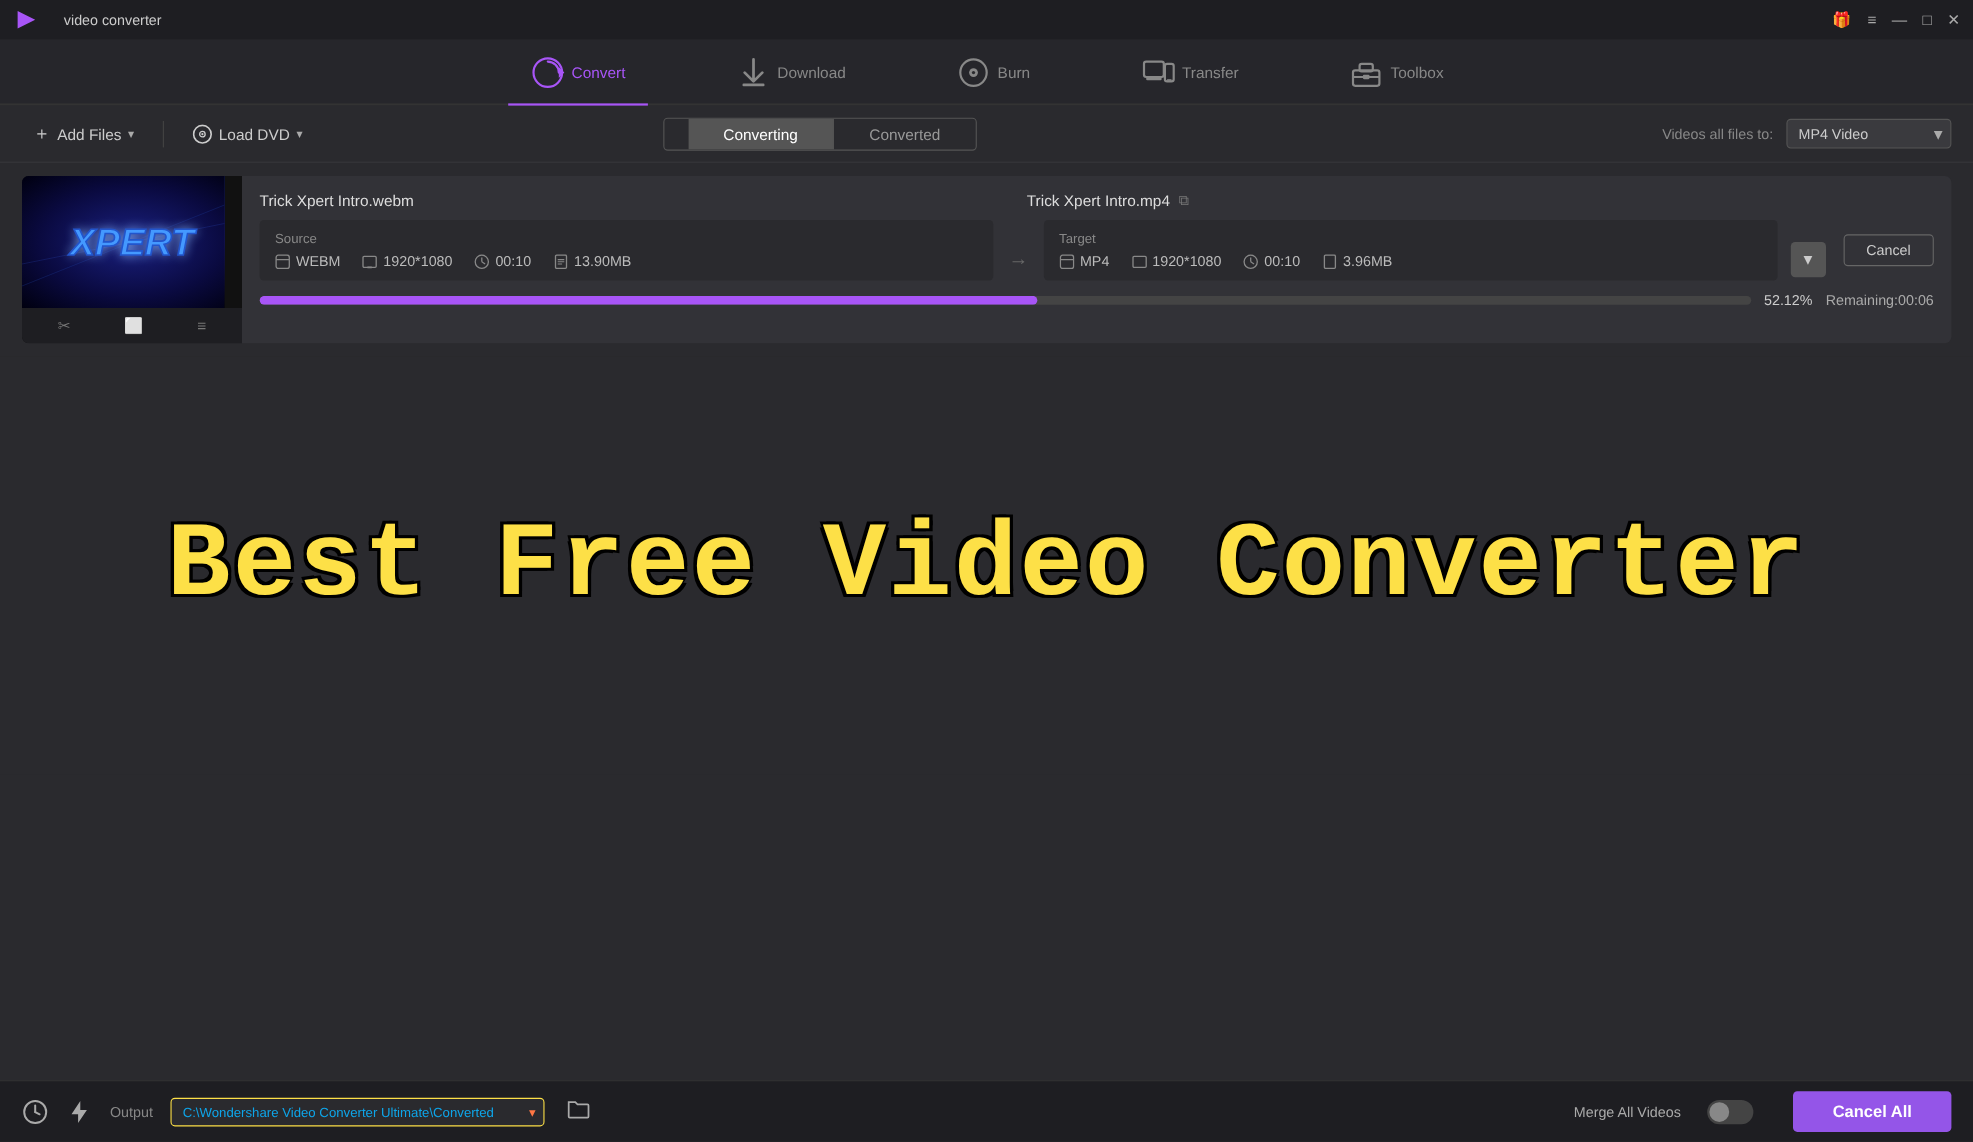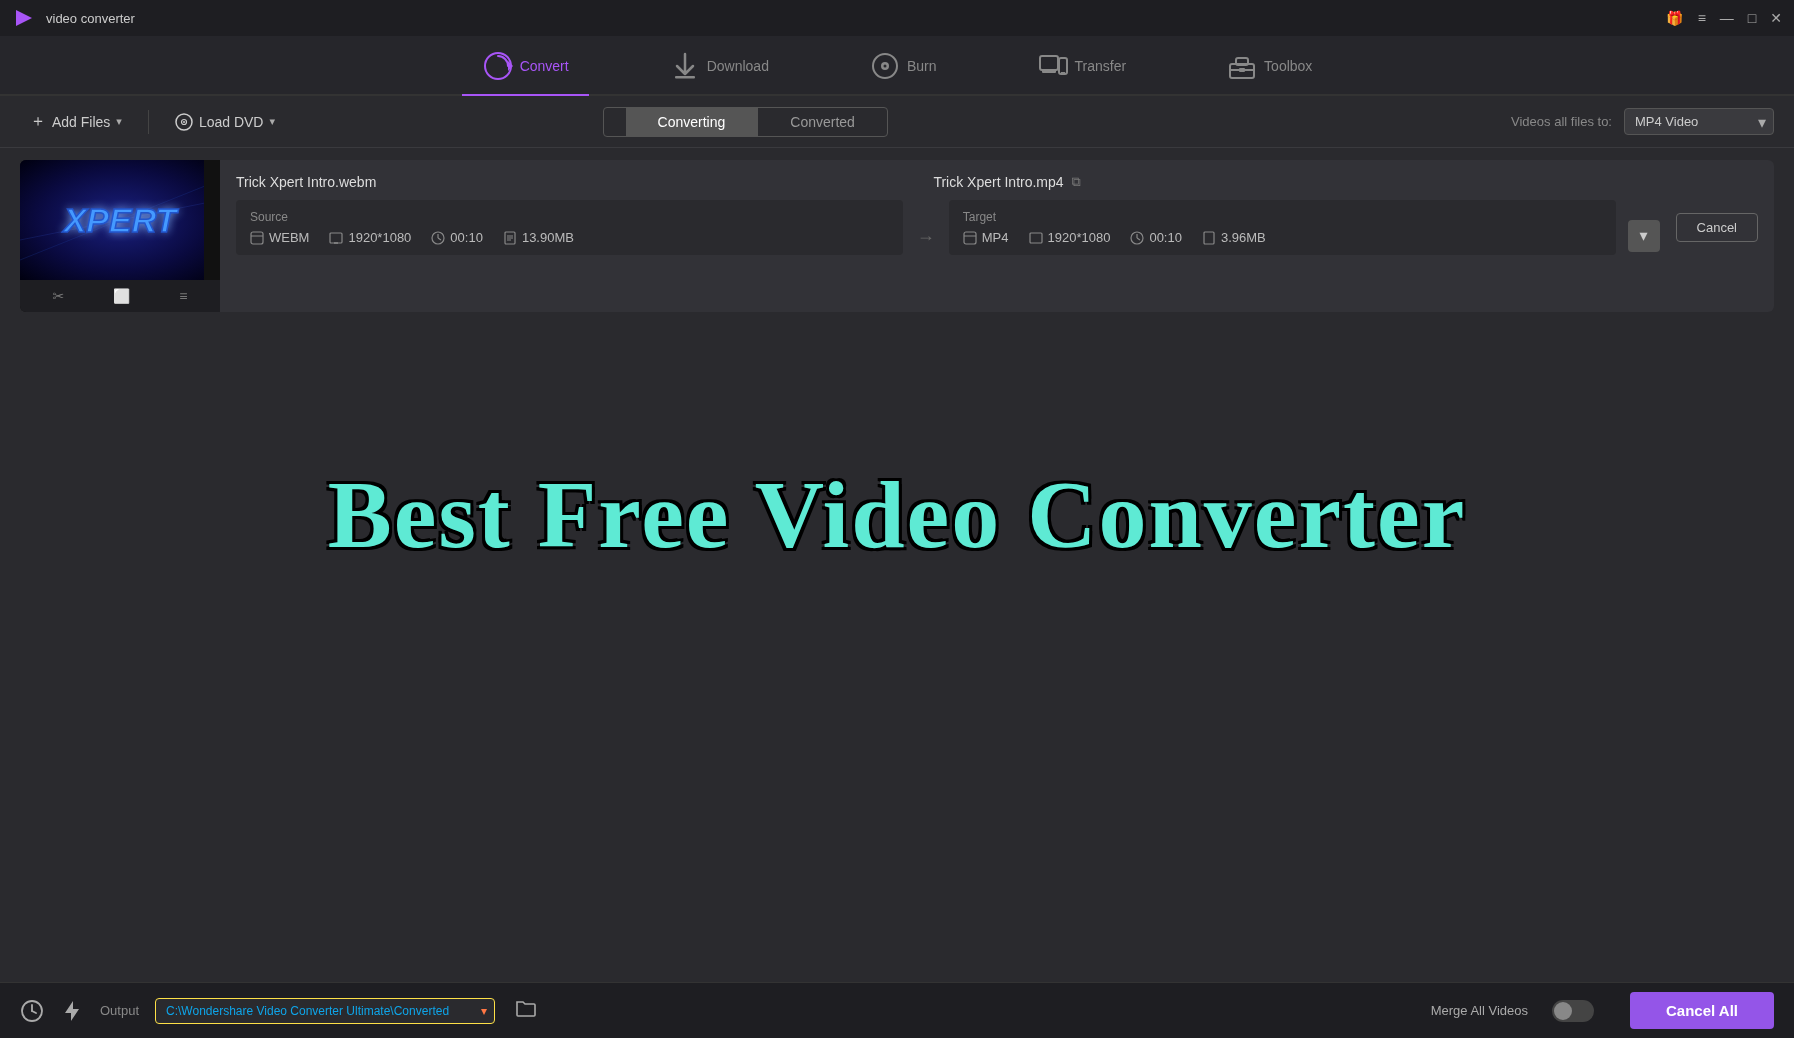--- a/index.html
+++ b/index.html
@@ -18,21 +18,21 @@
       display: flex;
       align-items: center;
       justify-content: space-between;
       background: #1e1e22;
       height: 36px;
       padding: 0 12px;
     }
     #title-bar-left {
       display: flex;
       align-items: center;
-      gap: 12px;
+      gap: 24px;
     }
     #app-title {
       color: #ccc;
       font-size: 13px;
     }
     #title-bar-controls {
       display: flex;
       align-items: center;
       gap: 14px;
     }
@@ -304,23 +304,23 @@
       flex: 1;
       display: flex;
       align-items: center;
       justify-content: center;
       background: #2a2a2e;
       min-height: 380px;
     }
     #big-text {
       font-size: 96px;
       font-weight: 900;
-      color: #5eead4;
+      color: #fde047;
       text-shadow: -3px -3px 0 #000, 3px -3px 0 #000, -3px 3px 0 #000, 3px 3px 0 #000;
-      font-family: Liberation Serif, serif;
+      font-family: Liberation Mono, monospace;
       text-align: center;
       letter-spacing: 2px;
     }
 
     
     #footer {
       position: absolute;
       bottom: 0;
       left: 0; right: 0;
       height: 56px;
@@ -614,20 +614,27 @@
           </div>
         </div>
 
         <div style="display:flex;align-items:center;margin-left:12px;margin-top:16px;">
           <button style="background:#555;border:none;color:#ccc;width:32px;height:32px;border-radius:4px;cursor:pointer;font-size:16px;">▾</button>
         </div>
 
         <button class="cancel-btn">Cancel</button>
       </div>
 
+      <div class="progress-row">
+        <div class="progress-bar-bg">
+          <div class="progress-bar-fill" style="width: 52.12%;"></div>
+        </div>
+        <span class="progress-pct">52.12%</span>
+        <span class="progress-remaining">Remaining:00:06</span>
+      </div>
     </div>
   </div>
 </div>
 
 <div id="big-text-area">
   <div id="big-text">Best Free Video Converter</div>
 </div>
 
 <div id="footer">
   <svg width="24" height="24" viewBox="0 0 24 24" style="cursor:pointer;">

